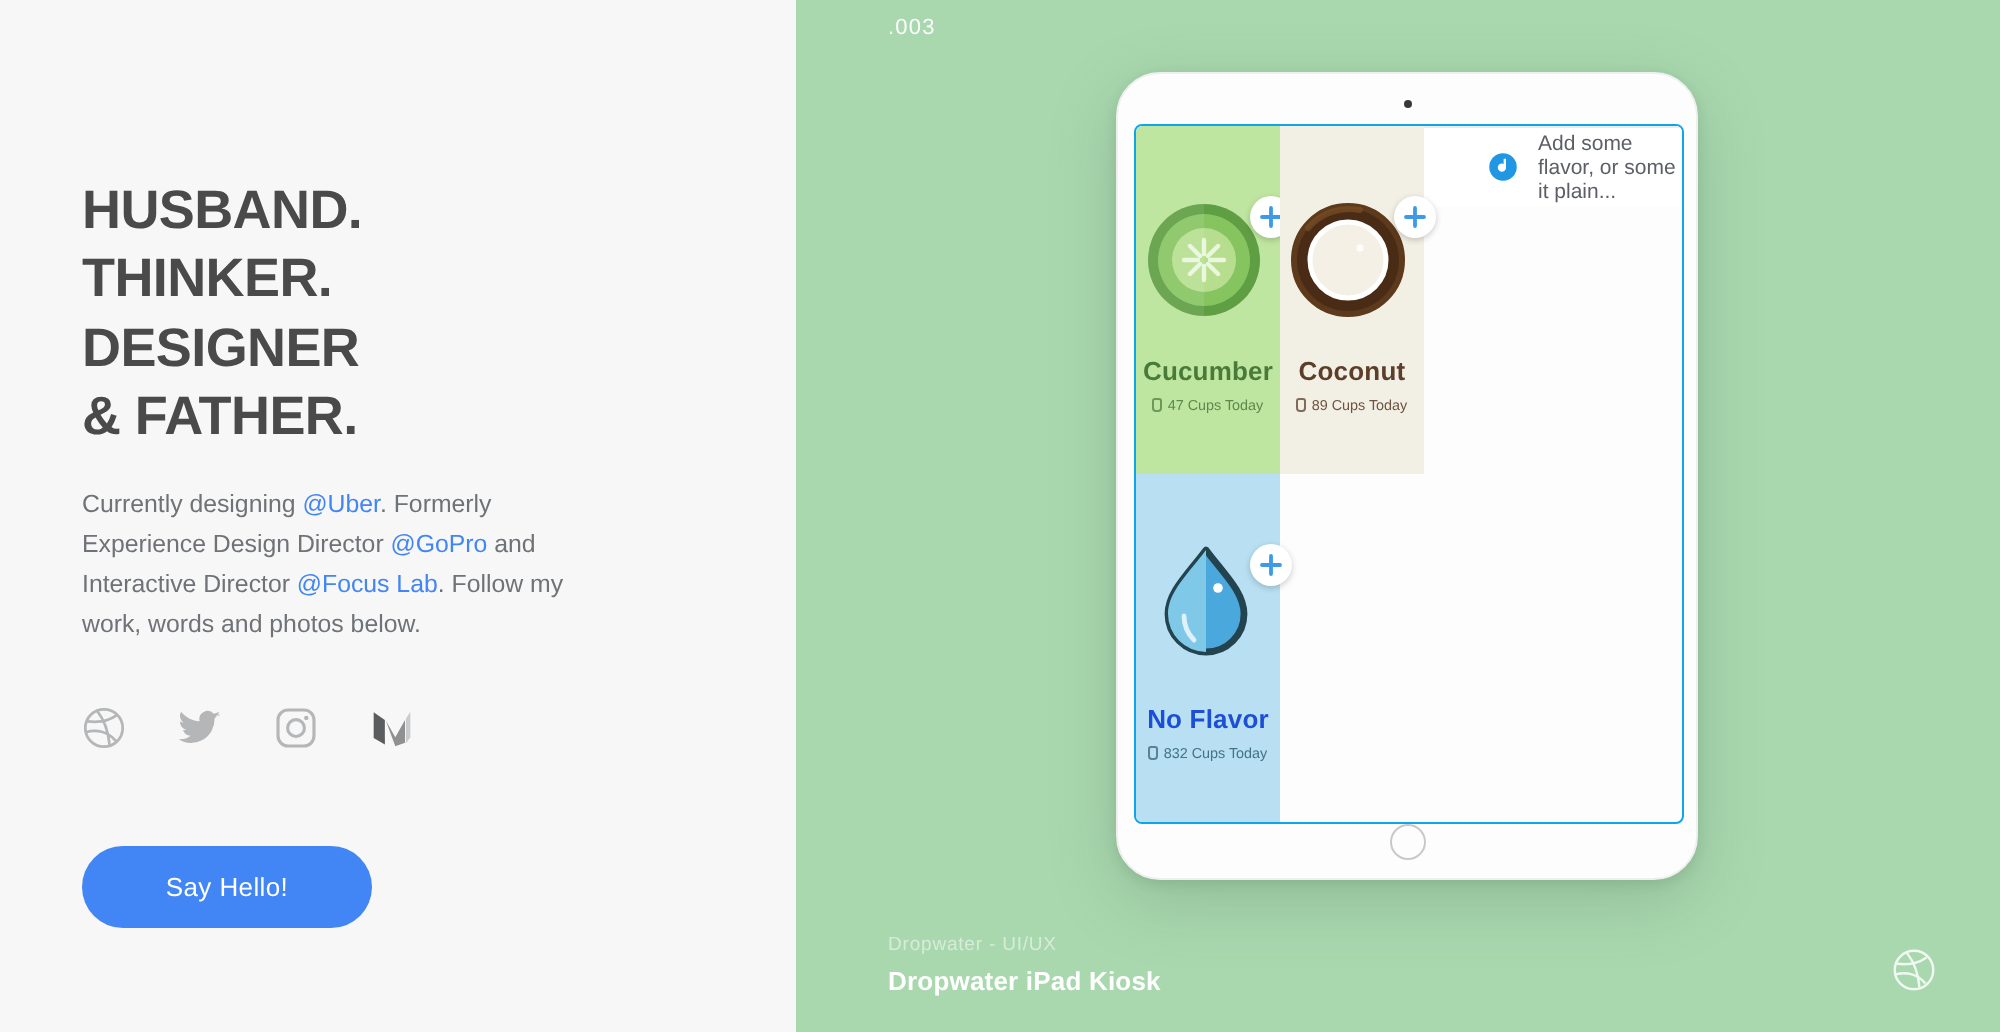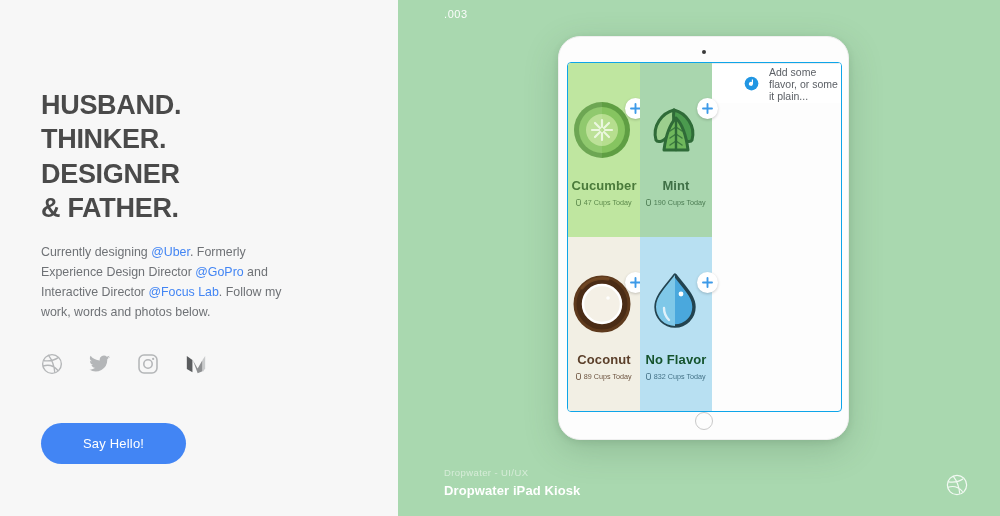--- a/index.html
+++ b/index.html
@@ -179,43 +179,20 @@
                 </svg>
               </div>
             </div>
             <div class="tile-name" style="color:#4a7a3a">Cucumber</div>
             <div class="tile-count" style="color:#5d8a4c">
               <span class="cup-glyph"></span>
               <span>47 Cups Today</span>
             </div>
           </div>
 
-          <div class="tile" style="background:#a9d6ae">
-            <div class="tile-art">
-              <svg viewBox="0 0 72 72" width="72" height="72">
-                <path d="M16 46c-4-14 6-27 18-30 2 13-3 26-12 31-3 1-5 1-6-1z" fill="#9ccf8e" stroke="#2f6b38" stroke-width="3" stroke-linejoin="round"></path>
-                <path d="M52 46c4-14-6-27-18-30-2 13 3 26 12 31 3 1 5 1 6-1z" fill="#4b9a4e" stroke="#2f6b38" stroke-width="3" stroke-linejoin="round"></path>
-                <path d="M24 56c2-16 6-26 12-32 6 6 10 16 12 32z" fill="#6fb75c" stroke="#2f6b38" stroke-width="3" stroke-linejoin="round"></path>
-                <path d="M36 24v32" stroke="#2f6b38" stroke-width="2.4" stroke-linecap="round"></path>
-                <g stroke="#2f6b38" stroke-width="1.5" stroke-linecap="round" opacity=".8">
-                  <path d="M36 33l-6 4M36 40l-6 4M36 47l-6 4M36 33l6 4M36 40l6 4M36 47l6 4"></path>
-                </g>
-              </svg>
-              <div class="plus-badge">
-                <svg width="11" height="11" viewBox="0 0 11 11">
-                  <path d="M5.5 1v9M1 5.5h9" stroke="#3d9ae8" stroke-width="1.9" stroke-linecap="round"></path>
-                </svg>
-              </div>
-            </div>
-            <div class="tile-name" style="color:#3f7046">Mint</div>
-            <div class="tile-count" style="color:#4d7d54">
-              <span class="cup-glyph"></span>
-              <span>190 Cups Today</span>
-            </div>
-          </div>
 
           <div class="tile" style="background:#f2efe4">
             <div class="tile-art">
               <svg viewBox="0 0 72 72" width="72" height="72">
                 <circle cx="34" cy="36" r="27" fill="#4a2c16"></circle>
                 <circle cx="34" cy="36" r="27" fill="none" stroke="#5e3a1d" stroke-width="3"></circle>
                 <circle cx="34" cy="36" r="19" fill="#f4f0e6"></circle>
                 <circle cx="34" cy="36" r="19" fill="none" stroke="#ffffff" stroke-width="2.5"></circle>
                 <circle cx="40" cy="30" r="1.8" fill="#ffffff" opacity=".9"></circle>
                 <path d="M14 20a27 27 0 0 1 26-9" fill="none" stroke="#7b4e27" stroke-width="3" stroke-linecap="round" opacity=".7"></path>
@@ -240,21 +217,21 @@
                 <path d="M35 7C26 19 16 28 16 39a19 19 0 0 0 19 19z" fill="#7fc8e8"></path>
                 <path d="M24 40c0 5 2 9 5 12" fill="none" stroke="#dff1fa" stroke-width="2.4" stroke-linecap="round"></path>
                 <circle cx="41" cy="26" r="2.4" fill="#ffffff"></circle>
               </svg>
               <div class="plus-badge">
                 <svg width="11" height="11" viewBox="0 0 11 11">
                   <path d="M5.5 1v9M1 5.5h9" stroke="#3d9ae8" stroke-width="1.9" stroke-linecap="round"></path>
                 </svg>
               </div>
             </div>
-            <div class="tile-name" style="color:#14532d">No Flavor</div>
+            <div class="tile-name" style="color:#1d4ed8">No Flavor</div>
             <div class="tile-count" style="color:#447287">
               <span class="cup-glyph"></span>
               <span>832 Cups Today</span>
             </div>
           </div>
 
         </div>
 
         <div class="screen-footer">
           <svg class="footer-logo" viewBox="0 0 24 24">

